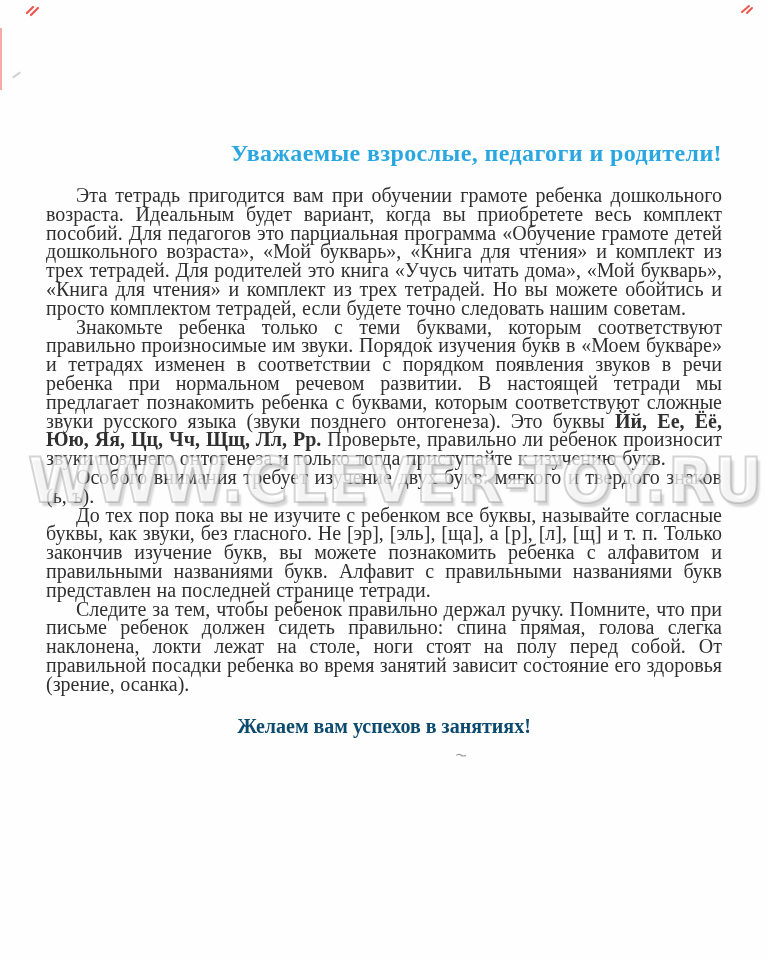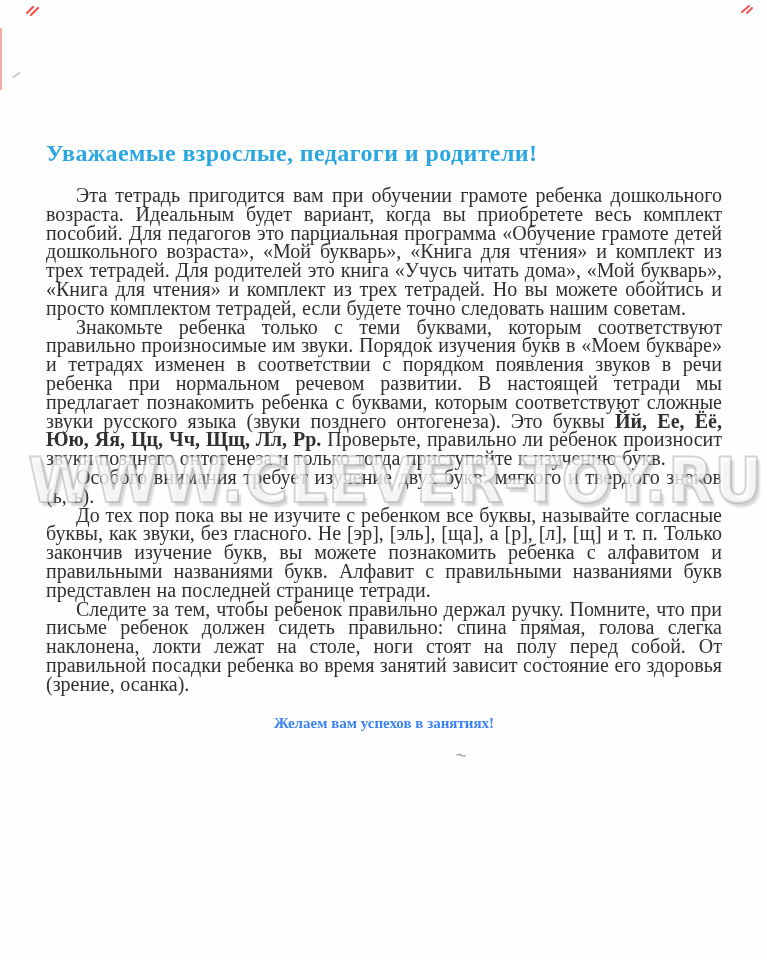--- a/index.html
+++ b/index.html
@@ -16,43 +16,43 @@
     font-family: "Liberation Serif", serif;
   }
   .content {
     position: absolute;
     left: 46px;
     top: 140px;
     width: 676px;
   }
   .title {
     margin: 0 0 19px 0;
-    text-align: left;
+    text-align: right;
     font-size: 24px;
     font-weight: bold;
     letter-spacing: 0.4px;
     color: #2aa7e1;
     font-family: "Liberation Serif", serif;
   }
   .para {
     margin: 0;
     text-align: justify;
     text-indent: 30px;
     font-size: 20px;
     line-height: 18.8px;
     color: #303030;
     word-spacing: 0.5px;
   }
   .para .b { font-weight: bold; }
   .closing {
     margin-top: 21px;
     text-align: center;
     font-weight: bold;
-    font-size: 15px;
-    color: #3b82f6;
+    font-size: 20px;
+    color: #0c4a6e;
   }
   .watermark {
     position: absolute;
     left: 28px;
     top: 446px;
     width: 730px;
     font-family: "DejaVu Sans", sans-serif;
     font-weight: bold;
     font-size: 59px;
     letter-spacing: 1px;

